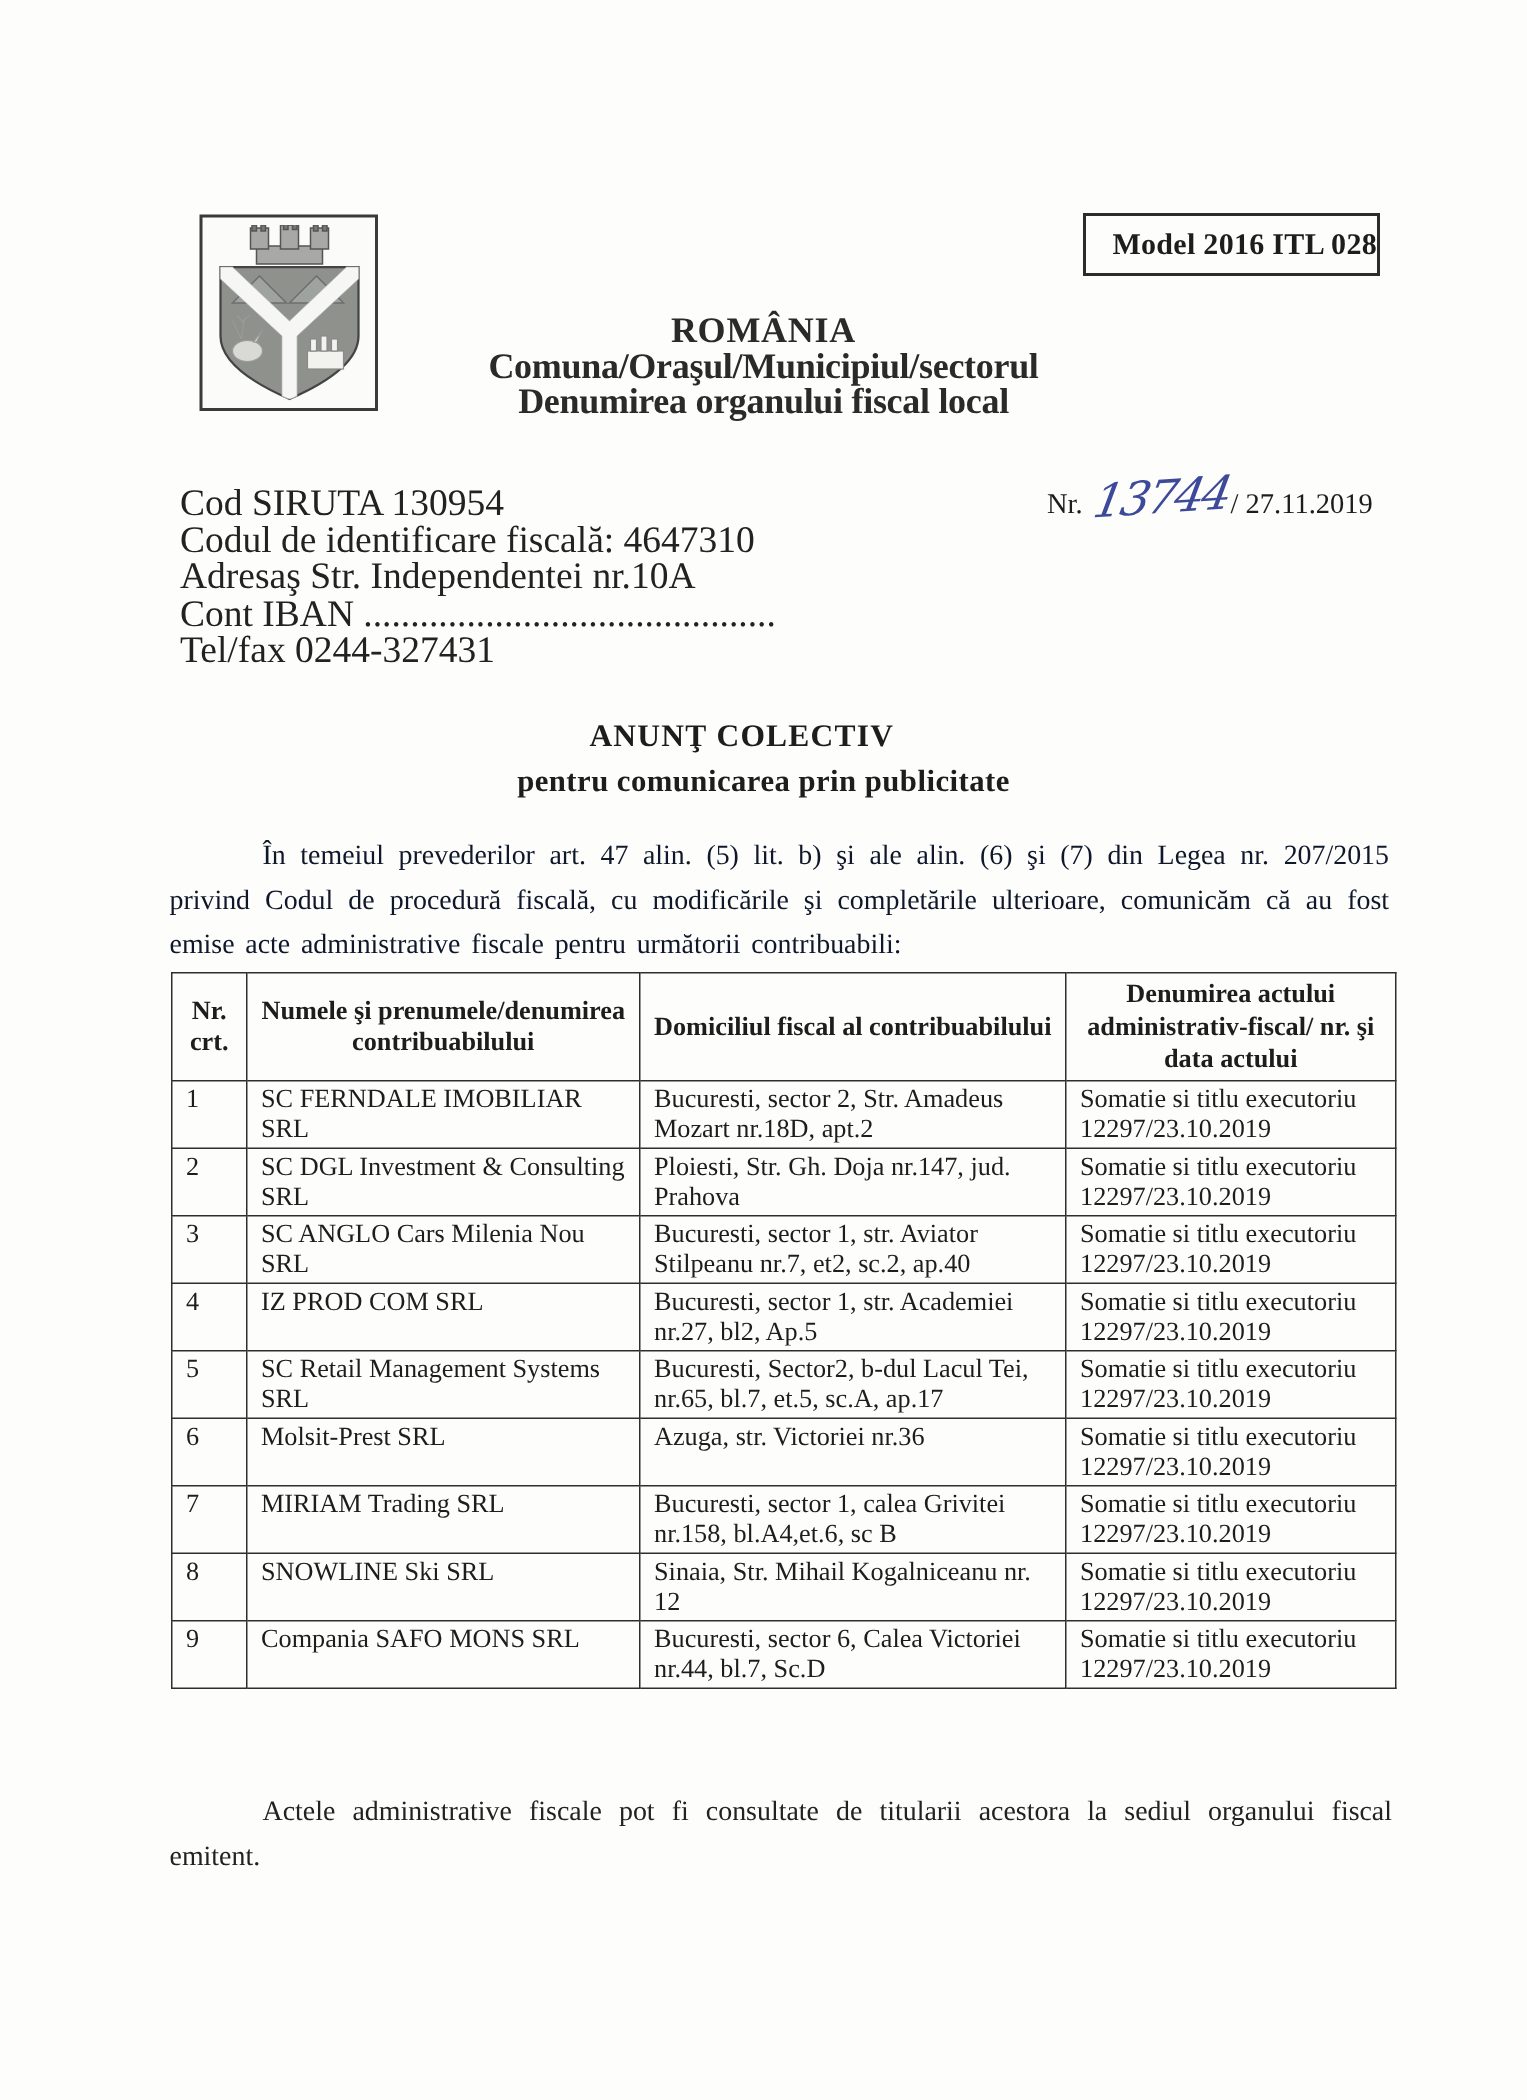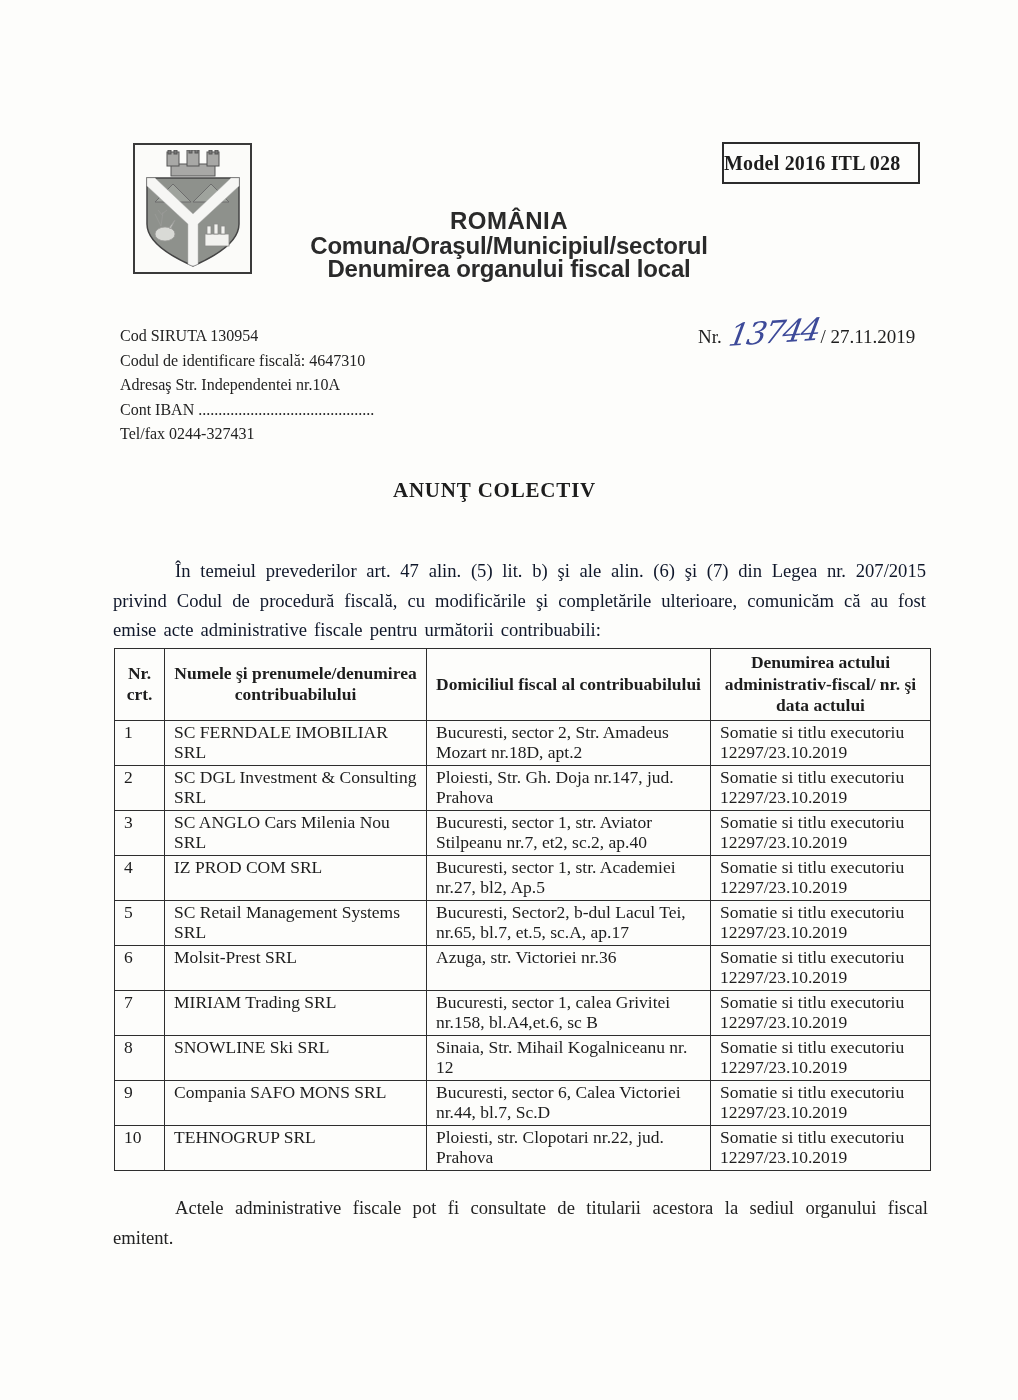--- a/index.html
+++ b/index.html
@@ -14,35 +14,35 @@
   }
   
   .crest-box{
     position:absolute;left:133px;top:143px;width:115px;height:127px;
     border:2px solid #3a3a3a;background:#fbfbf9;
     display:flex;align-items:center;justify-content:center;
   }
   .model-box{
     position:absolute;left:722px;top:142px;width:194px;height:38px;
     border:2px solid #2c2c2c;
-    display:flex;align-items:center;justify-content:flex-start;
+    display:flex;align-items:center;justify-content:flex-end;
     font-weight:bold;font-size:20px;letter-spacing:.2px;
   }
   .country-block{
     position:absolute;left:0;top:208px;width:1018px;
     text-align:center;
-    font-family:Liberation Sans, sans-serif;
+    font-family:Liberation Serif, serif;
     font-weight:bold;color:#2a2a2a;
   }
   .country-name{font-size:24px;letter-spacing:.5px;line-height:26px;}
   .country-sub{font-size:24px;line-height:23px;letter-spacing:-0.2px;}
   
   .info-block{
     position:absolute;left:120px;top:324px;
-    font-size:16px;line-height:24.5px;color:#222;
+    font-size:25px;line-height:24.5px;color:#222;
   }
   .nr-line{
     position:absolute;left:698px;top:322px;
     font-size:19px;display:flex;align-items:baseline;
   }
   .handwriting{
     font-family:"DejaVu Serif", serif;
     font-style:italic;
     font-size:31px;
     color:#3d4a99;
@@ -154,20 +154,21 @@
     <div>Tel/fax 0244-327431</div>
   </div>
 
   <div class="nr-line">
     <span>Nr.</span>
     <span class="handwriting">13744</span>
     <span>/ 27.11.2019</span>
   </div>
 
   <div class="doc-title">ANUNŢ COLECTIV</div>
+  <div class="doc-subtitle">pentru comunicarea prin publicitate</div>
 
   <div class="intro-par">În temeiul prevederilor art. 47 alin. (5) lit. b) şi ale alin. (6) şi (7) din Legea nr. 207/2015 privind Codul de procedură fiscală, cu modificările şi completările ulterioare, comunicăm că au fost emise acte administrative fiscale pentru următorii contribuabili:</div>
 
   <table class="doc-table">
     <colgroup>
       <col class="col-nr">
         <col class="col-name">
         <col class="col-addr">
         <col class="col-act">
     </colgroup>
@@ -254,27 +255,18 @@
       </tr>
       <tr>
         <td>9</td>
         <td>Compania SAFO MONS SRL</td>
         <td>Bucuresti, sector 6, Calea Victoriei nr.44, bl.7, Sc.D</td>
         <td>
             <div>Somatie si titlu executoriu</div>
             <div>12297/23.10.2019</div>
           </td>
       </tr>
-      <tr>
-        <td>10</td>
-        <td>TEHNOGRUP SRL</td>
-        <td>Ploiesti, str. Clopotari nr.22, jud. Prahova</td>
-        <td>
-            <div>Somatie si titlu executoriu</div>
-            <div>12297/23.10.2019</div>
-          </td>
-      </tr>
     </tbody>
   </table>
 
   <div class="footer-par">Actele administrative fiscale pot fi consultate de titularii acestora la sediul organului fiscal emitent.</div>
 
 </div>
 
 </body></html>

